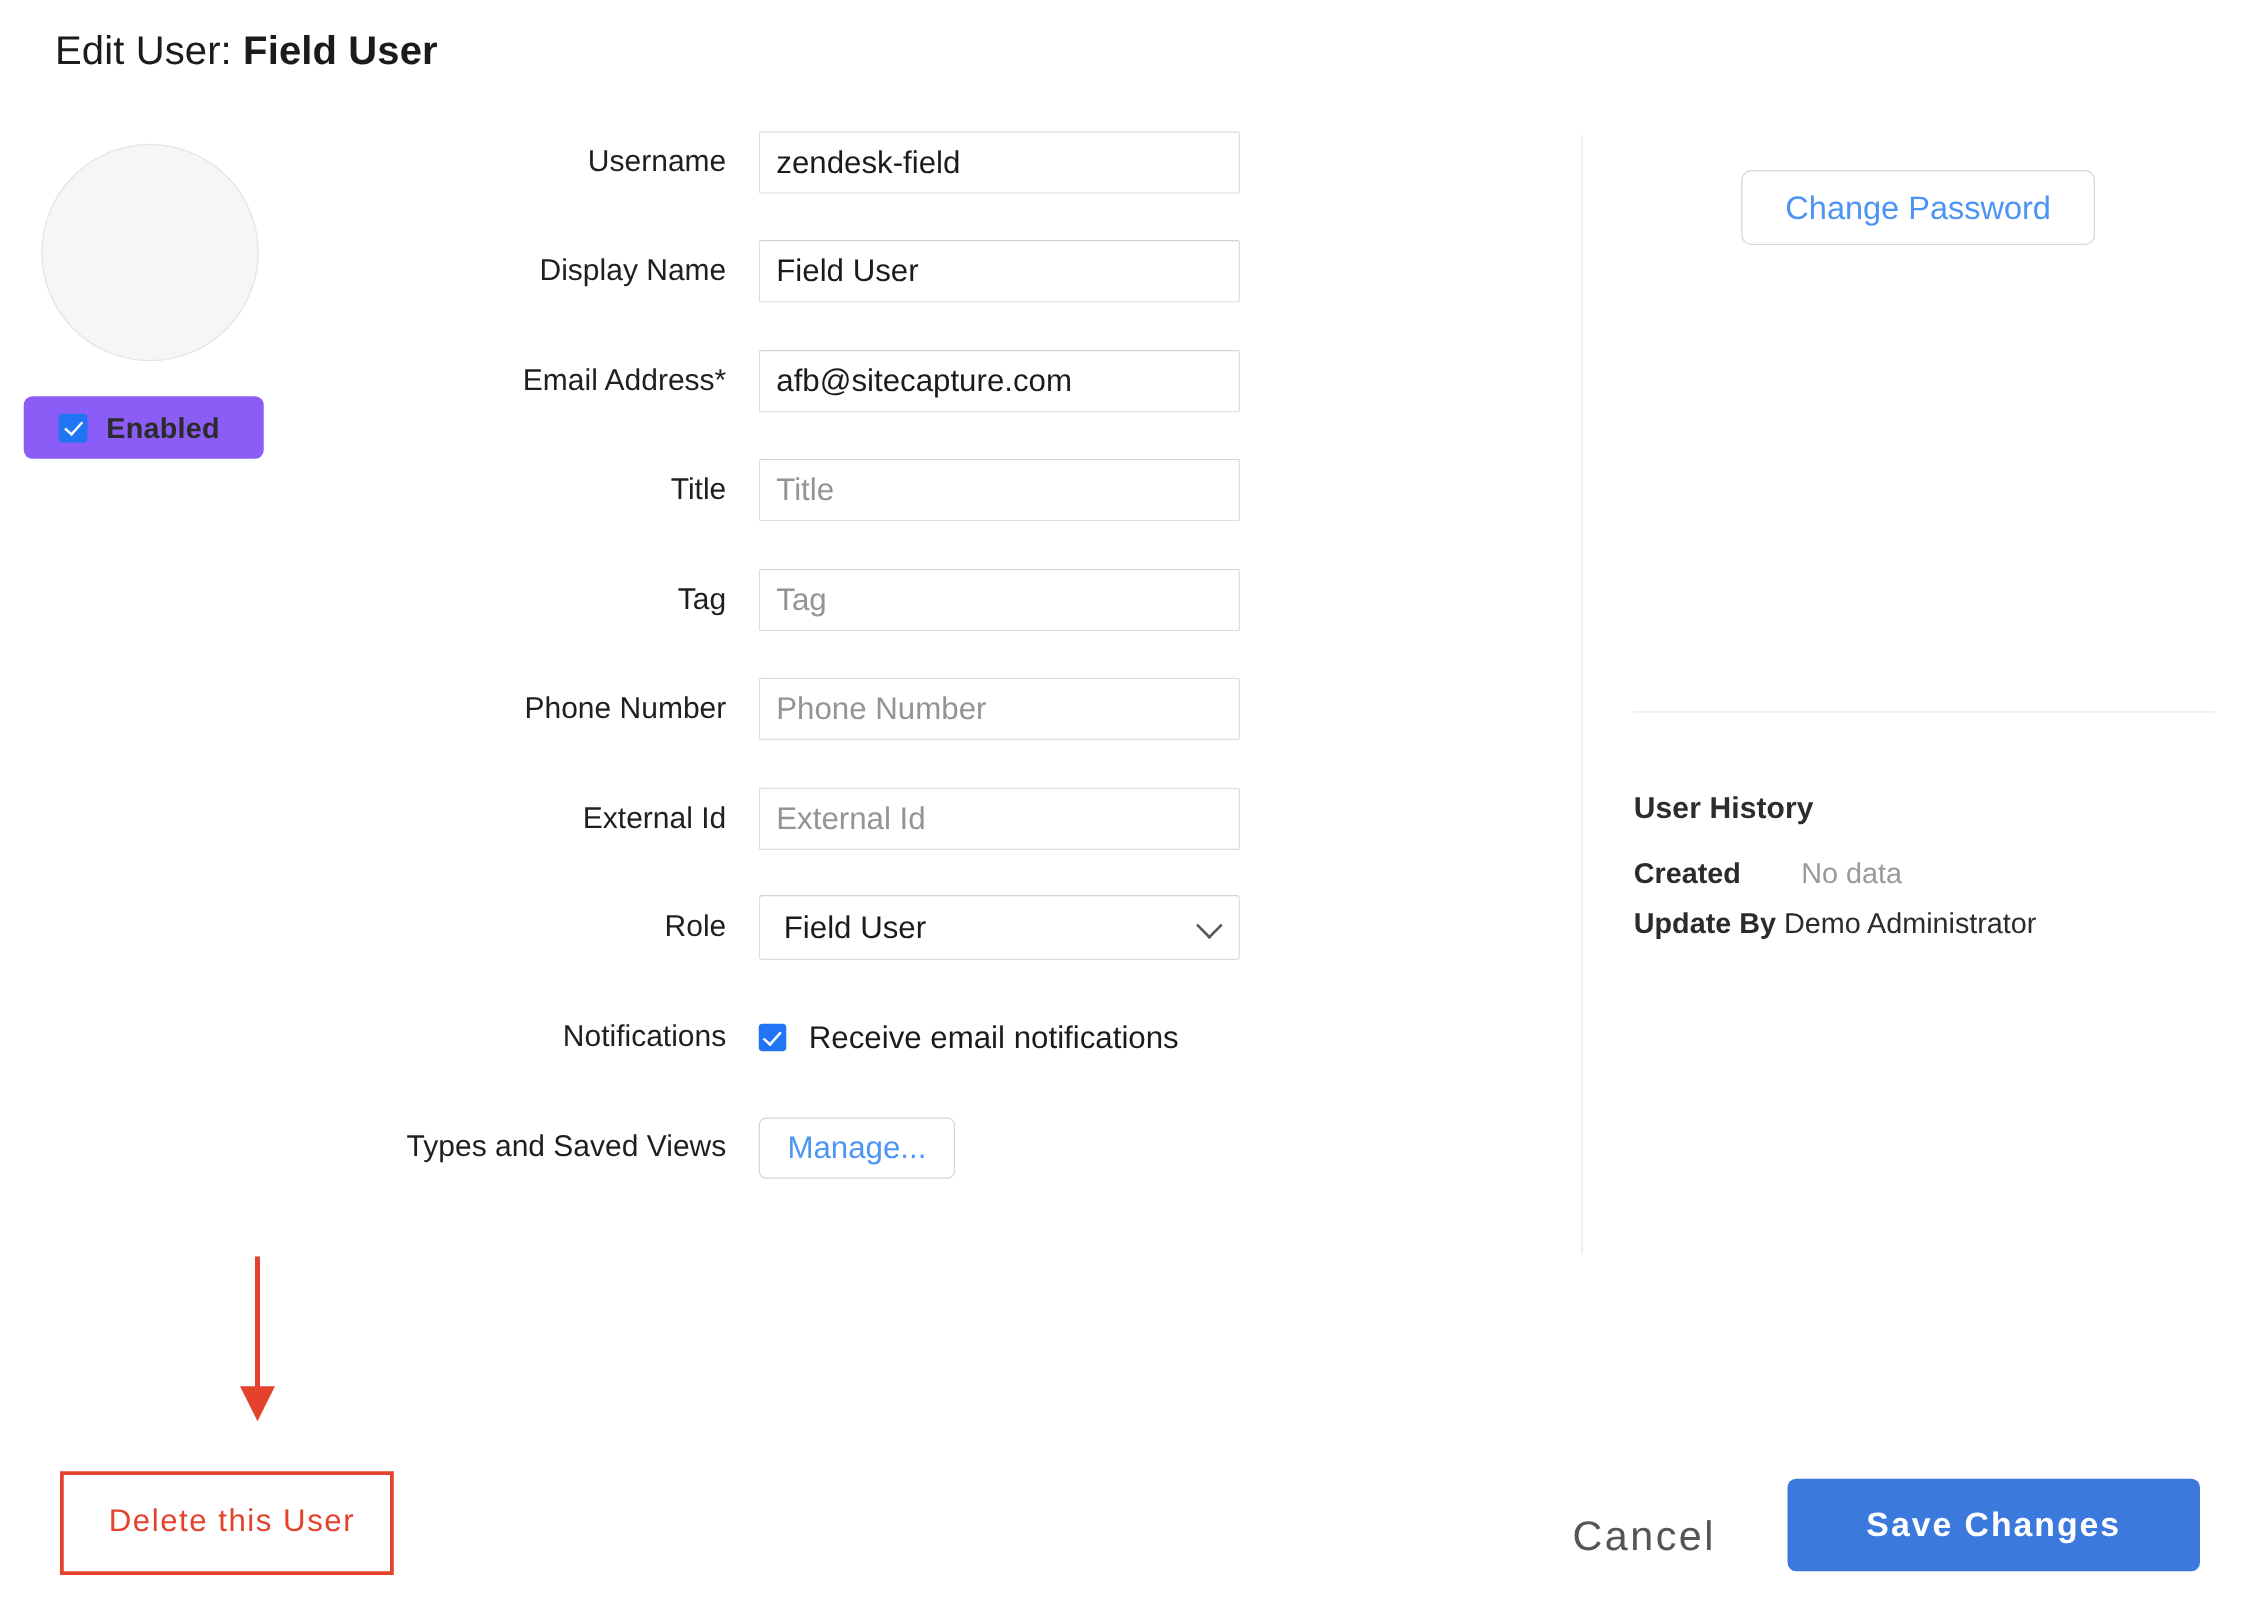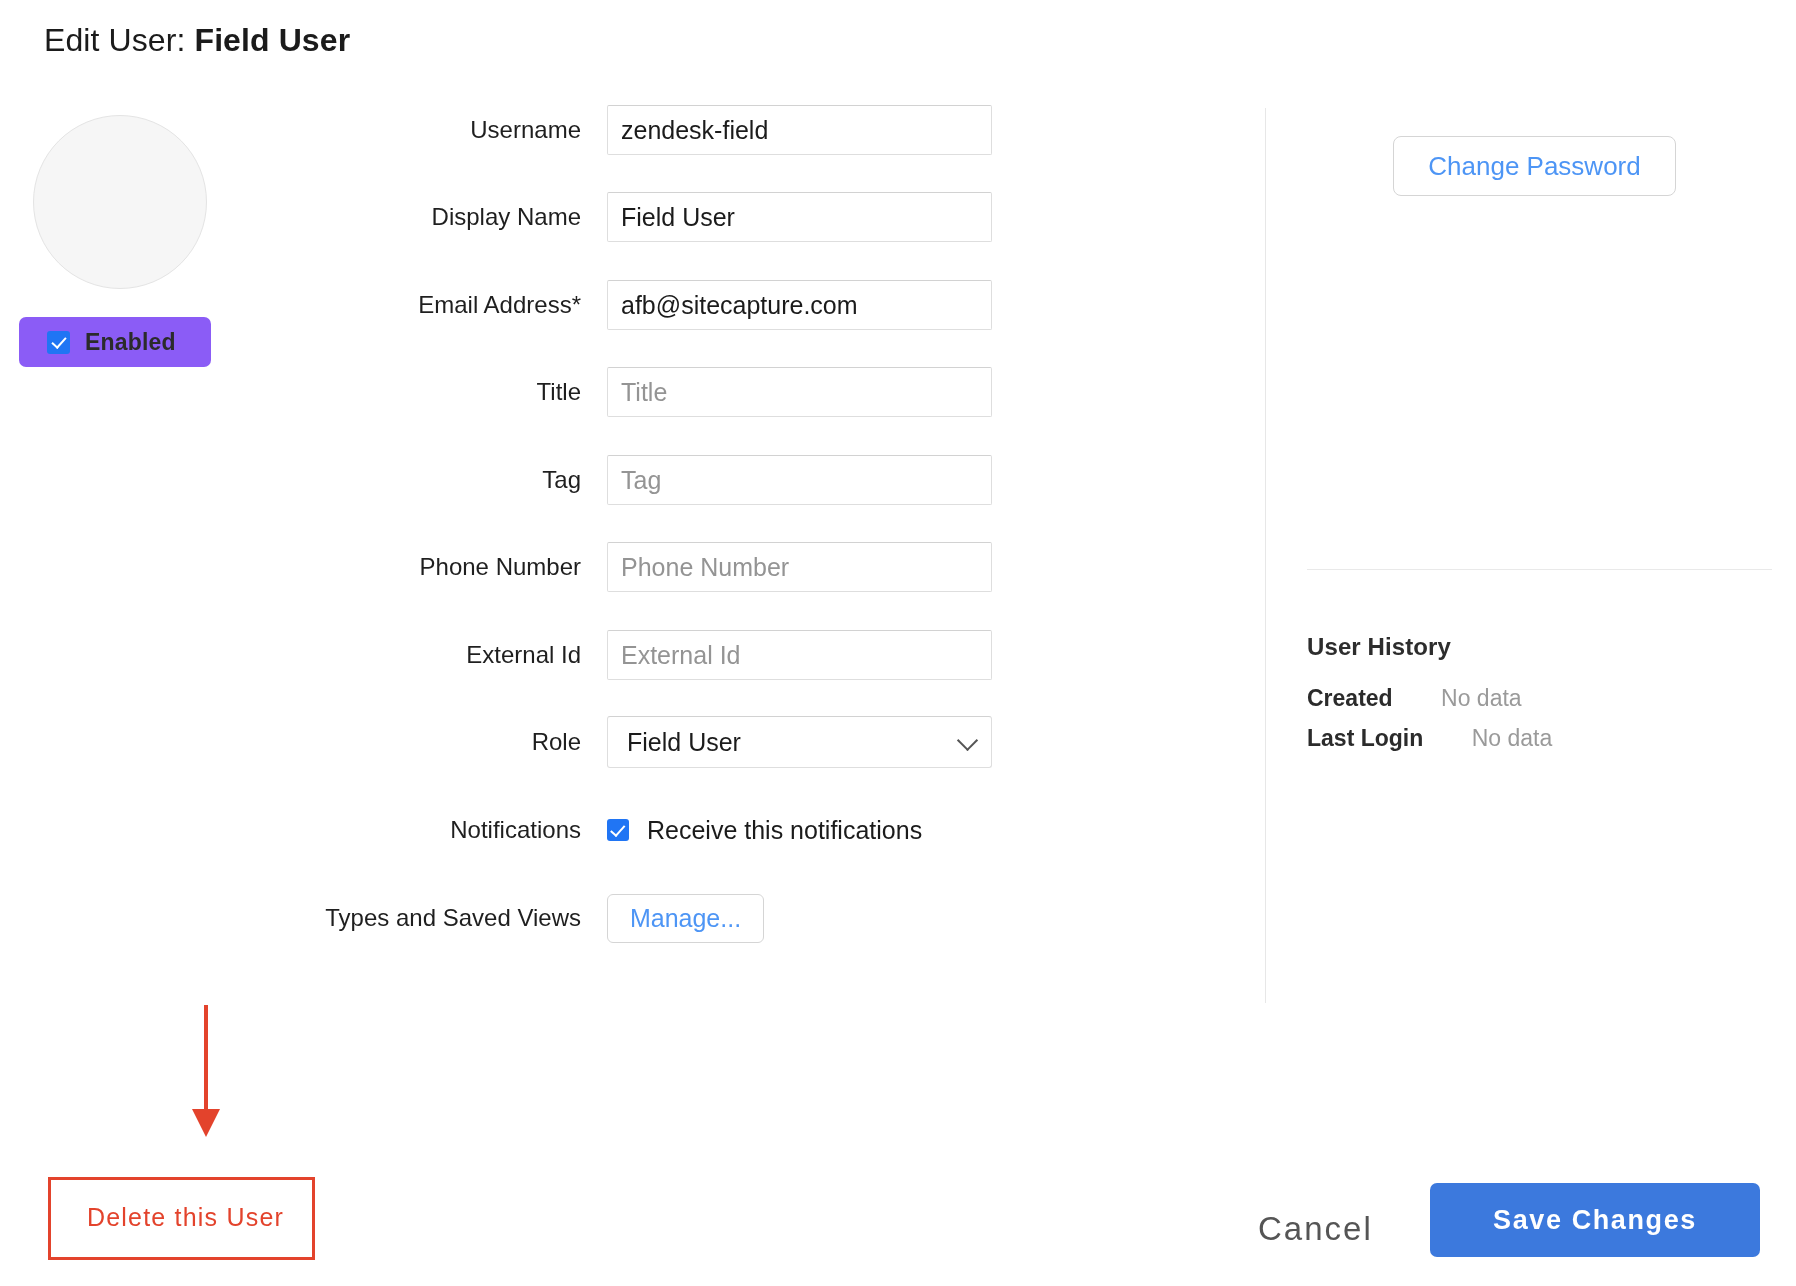--- a/index.html
+++ b/index.html
@@ -363,21 +363,21 @@
   <span class="f-select">
     <span>Field User</span>
     <span class="chevron"></span>
   </span>
 </div>
 
 <div class="form-row" style="top:805px">
   <span class="f-label">Notifications</span>
   <span class="notif-wrap">
     <span class="cb-sm"></span>
-    <span class="notif-text">Receive this notifications</span>
+    <span class="notif-text">Receive email notifications</span>
   </span>
 </div>
 
 <div class="form-row" style="top:893px">
   <span class="f-label">Types and Saved Views</span>
   <span class="btn-outline" id="manage-button">Manage...</span>
 </div>
 
 <div id="v-divider"></div>
 
@@ -387,25 +387,25 @@
 
 <div id="history">
   <div id="history-title">User History</div>
 
   <div class="hist-row">
     <span class="k">Created</span>
     <span class="v nodata">No data</span>
   </div>
 
 
-
   <div class="hist-row">
-    <span class="k">Last Login</span>
-    <span class="v nodata">No data</span>
+    <span class="k">Update By</span>
+    <span class="v">Demo Administrator</span>
   </div>
+
 </div>
 
 <div id="delete-user-link">Delete this User</div>
 <button id="cancel-button">Cancel</button>
 <button id="save-changes-button">Save Changes</button>
 
 <svg id="annotation-arrow" viewBox="0 0 40 135">
   <line x1="20" y1="0" x2="20" y2="108" stroke="#e3432c" stroke-width="4"></line>
   <polygon points="20,132 6,104 34,104" fill="#e3432c"></polygon>
 </svg>

